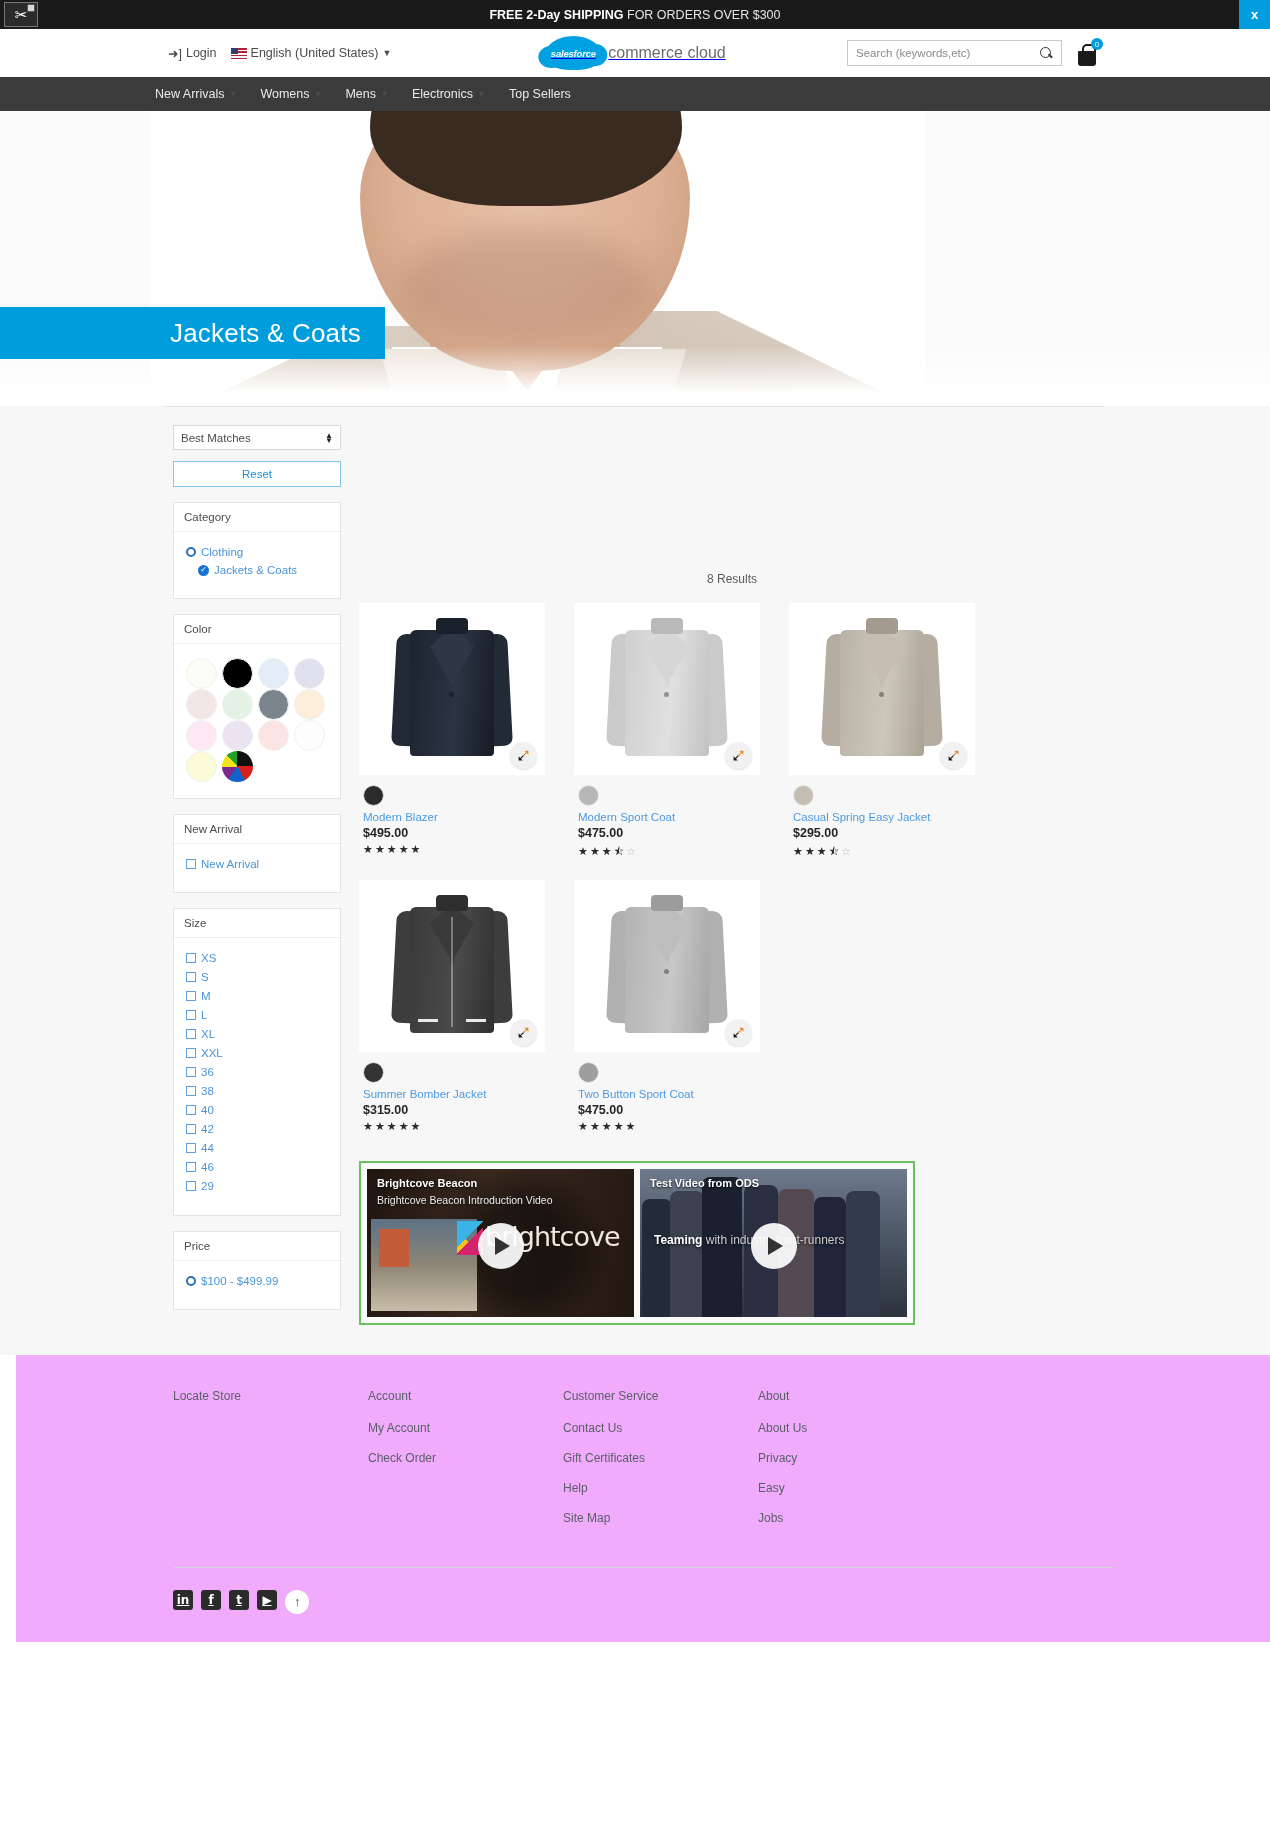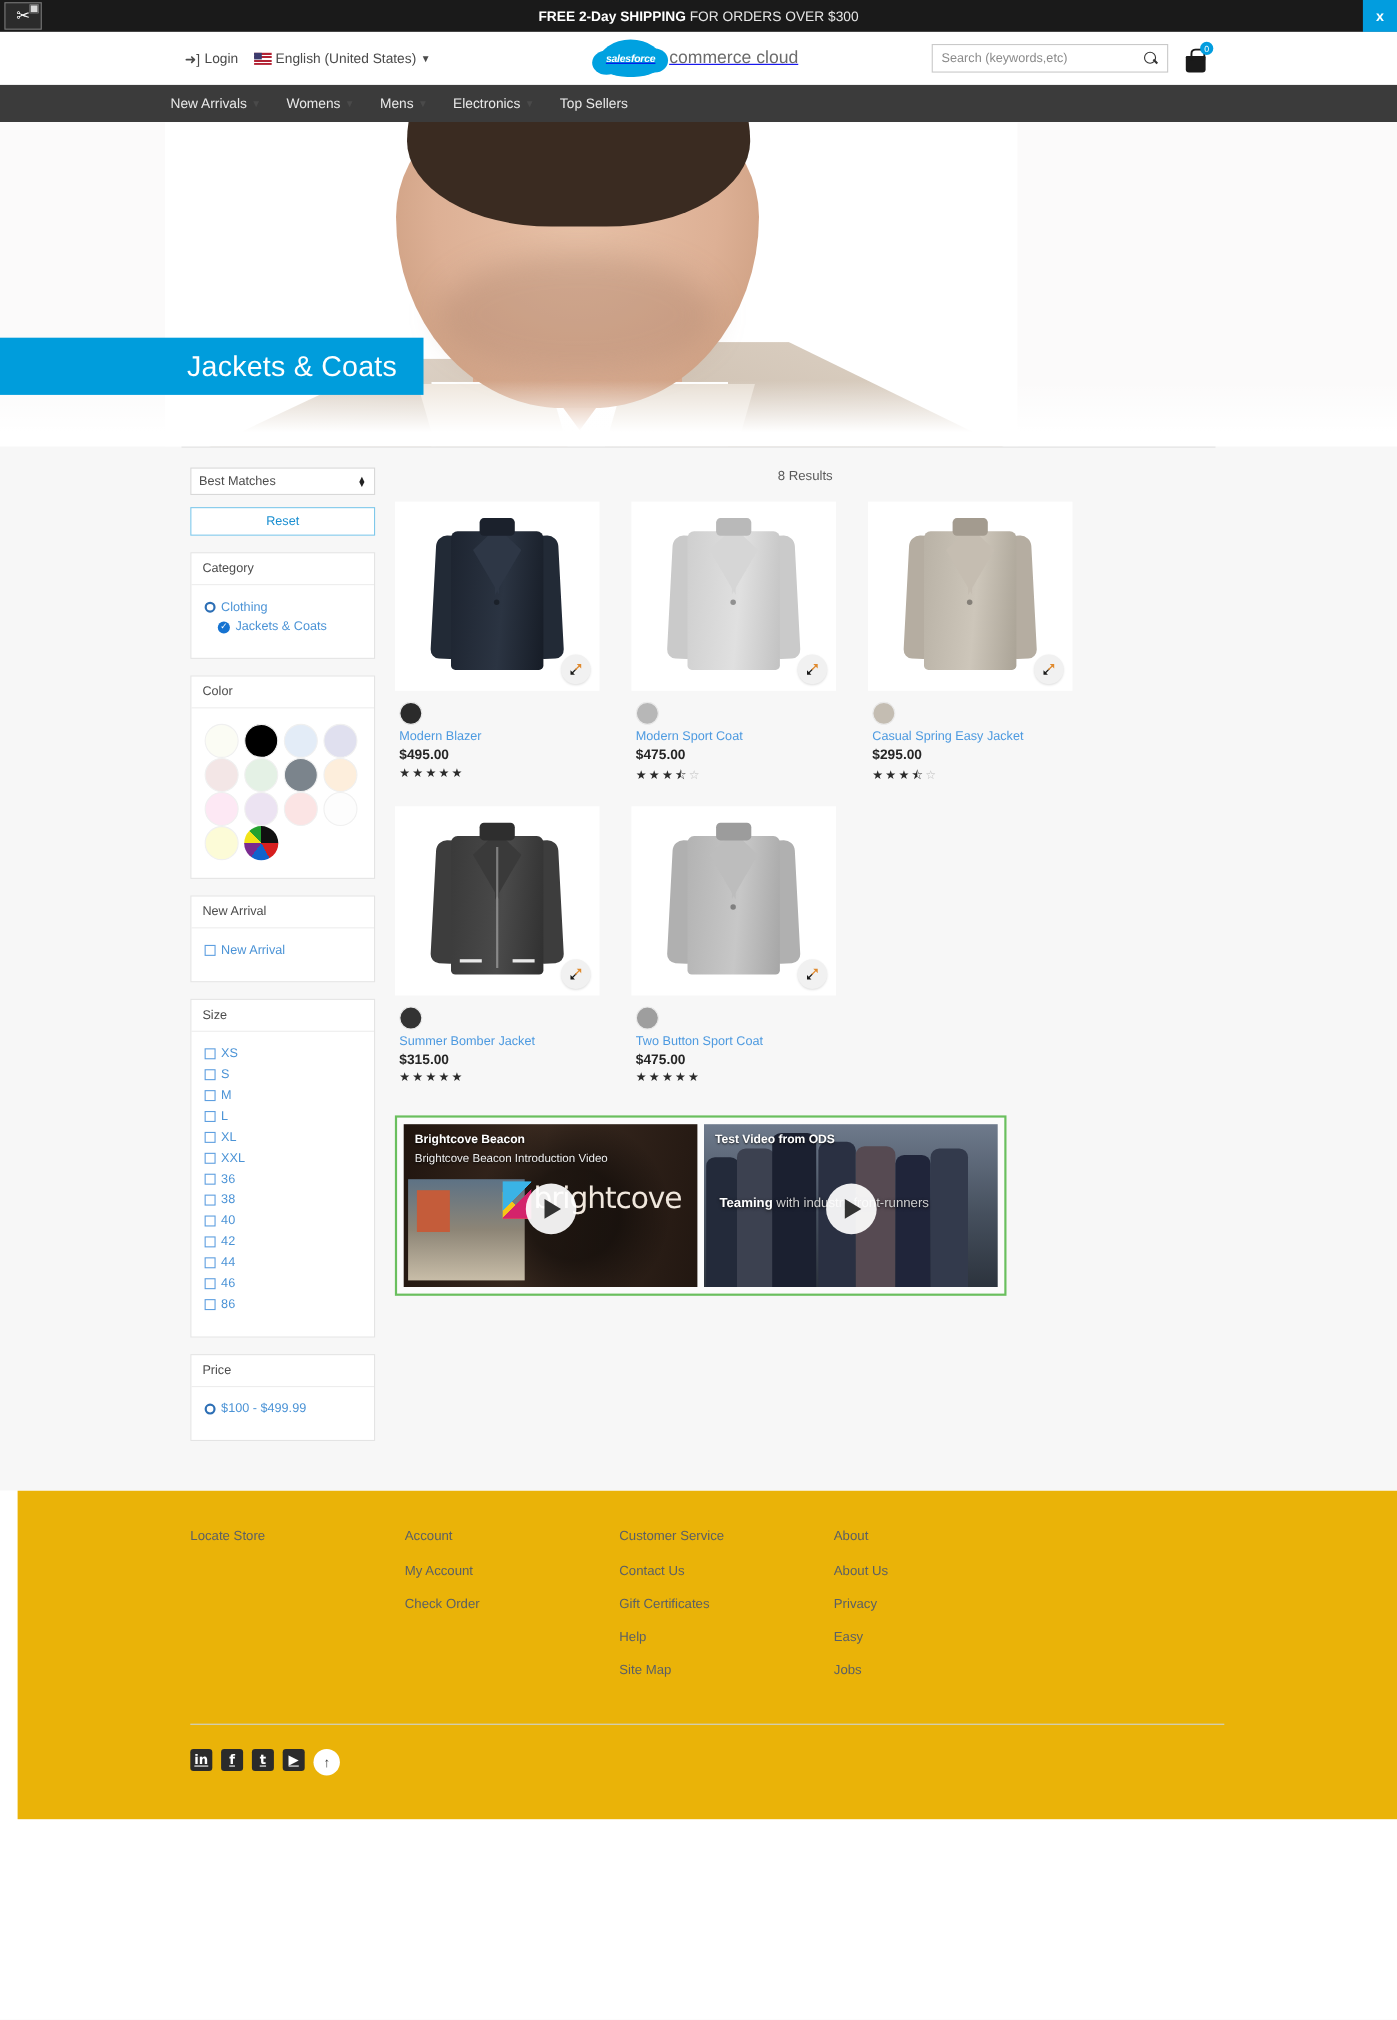--- a/index.html
+++ b/index.html
@@ -111,21 +111,21 @@
   .hero-fade { position:absolute; left:0; right:0; bottom:0; height:60px; background:linear-gradient(to bottom, rgba(255,255,255,0), #fff 78%); }
   .hero-banner {
     position: absolute; left: 0; top: 196px; width: 385px; height: 52px;
     background: #009ddc; display: flex; align-items: center;
   }
   .hero-banner h1 { color: #fff; font-size: 26px; font-weight: normal; margin-left: 170px; letter-spacing: .2px; }
 
   
   .content-shell { background: #f7f7f7; padding-bottom: 30px; position: relative; }
   .rule { width: 940px; margin: 0 auto; border-top: 1px solid #e2e2e2; padding-top: 18px; }
-  .content { width: 940px; margin: 0 auto; display: flex; align-items: flex-start; gap: 0; }
+  .content { width: 940px; margin: 0 auto; display: flex; align-items: flex-end; gap: 0; }
 
   
   .sidebar { width: 168px; margin-left: 8px; flex: none; }
   .sort-select {
     width: 100%; height: 25px; background: #fff; border: 1px solid #d8d8d8;
     display: flex; align-items: center; justify-content: space-between;
     padding: 0 7px; font-size: 11.5px; color: #4c4c4c; margin-bottom: 11px;
   }
   .sort-select .spin { display:flex; flex-direction:column; line-height:5px; font-size:8px; color:#222; }
   .reset-btn {
@@ -200,21 +200,21 @@
       linear-gradient(315deg,#d4236b 0 45%, transparent 45%),
       linear-gradient(45deg,#f5c518 0 40%, transparent 40%); }
   .v1 .vig { position:absolute; inset:0; background: radial-gradient(circle at 58% 55%, rgba(0,0,0,.45) 0 24%, rgba(0,0,0,0) 50%); }
   .v2 { background: linear-gradient(180deg,#6e7a8c 0%, #46505e 55%, #2c333d 100%); }
   .v2 .people { position:absolute; inset:0; }
   .v2 .p { position:absolute; bottom:0; background:#1d2230; border-radius: 8px 8px 0 0; }
   .v2 .caption { position:absolute; left:14px; top:64px; color:#fff; font-size:12px; font-weight:bold; z-index:4; text-shadow:0 1px 3px rgba(0,0,0,.85); }
   .v2 .caption .dim { color: #cfcfcf; font-weight: normal; }
 
   
-  .footer { background: #eab308; padding: 34px 0 12px; margin-left: 16px; }
+  .footer { background: #f0abfc; padding: 34px 0 0; margin-left: 16px; }
   .footer-inner { width: 940px; margin: 0 auto; display: grid; grid-template-columns: 195px 195px 195px 195px; }
   .f-title { font-size: 12px; color: #5a5f66; margin-bottom: 18px; }
   .f-link { font-size: 12px; color: #5a5f66; display: block; margin-bottom: 16px; text-decoration: none; }
   .f-text { font-size: 12px; color: #5a5f66; line-height: 1.75; }
   .footer-div { width: 940px; margin: 26px auto 0; border-top: 1px solid #cdd4d8; }
   .footer-bottom { width: 940px; margin: 0 auto; padding: 22px 0 28px; display: flex; align-items: flex-start; }
   .social { display: flex; align-items: center; gap: 8px; }
   .soc {
     width: 20px; height: 20px; background: #2b2b2b; border-radius: 3px;
     display: flex; align-items: center; justify-content: center; color: #fff;
@@ -421,21 +421,21 @@
               <div class="ref-item">
                 <span class="check-off"></span>
                 <span>44</span>
               </div>
               <div class="ref-item">
                 <span class="check-off"></span>
                 <span>46</span>
               </div>
               <div class="ref-item">
                 <span class="check-off"></span>
-                <span>86</span>
+                <span>29</span>
               </div>
             </div>
         </div>
 
         <div class="panel">
           <div class="panel-head">Price</div>
           <div class="panel-body">
             <div class="ref-item">
               <span class="radio-o"></span>
               <span>$100 - $499.99</span>

